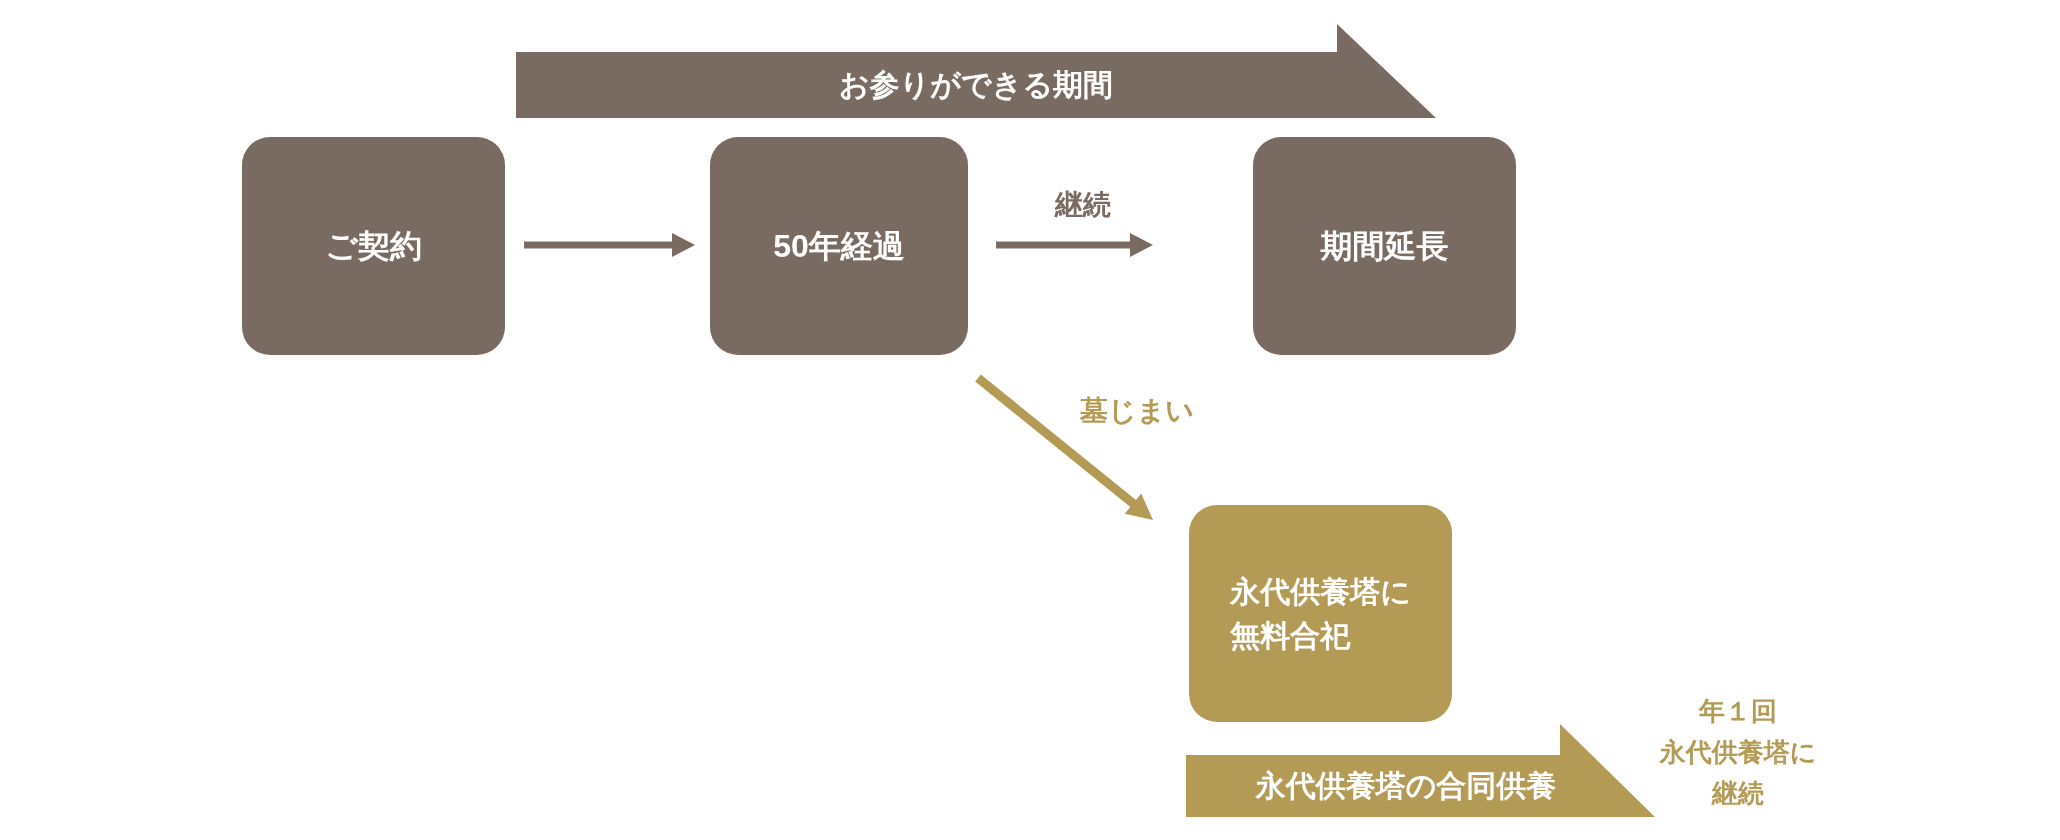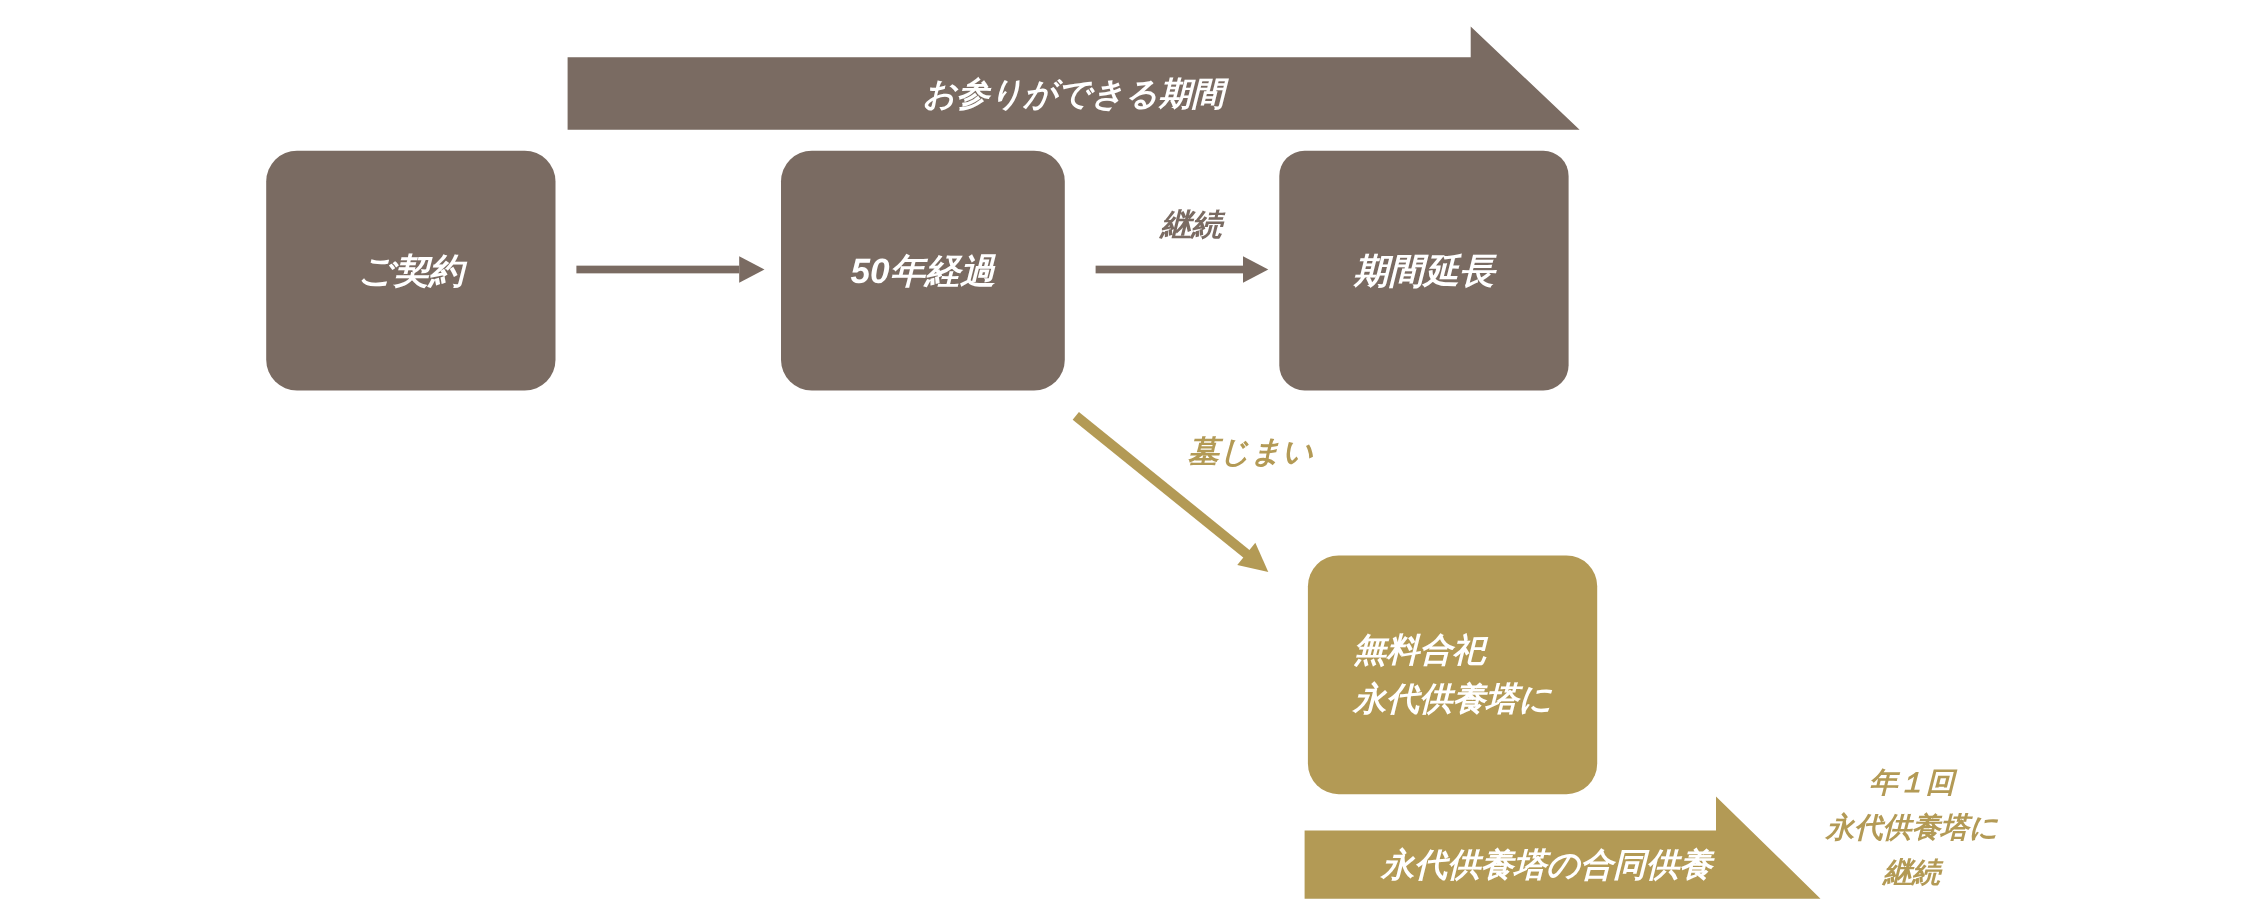--- a/index.html
+++ b/index.html
@@ -4,33 +4,33 @@
 <style>
   :root{
     --brown:#7a6b62;
     --gold:#b39a55;
     --text-on-fill:#ffffff;
     --background:#ffffff;
   }
   html,body{margin:0;padding:0;background:var(--background);}
   body{font-family:"Liberation Sans","DejaVu Sans",sans-serif;}
   .canvas{
-    position:relative;width:2060px;height:840px;background:var(--background);overflow:hidden;font-style:italic;
+    position:relative;width:2060px;height:840px;background:var(--background);overflow:hidden;
   }
   .shapes{position:absolute;left:0;top:0;width:2060px;height:840px;}
   .node{
     position:absolute;border-radius:28px;display:flex;align-items:center;justify-content:center;
     color:var(--text-on-fill);font-weight:700;
   }
   .node.brown{background:var(--brown);}
   .node.gold{background:var(--gold);}
   .node-label{font-size:32px;line-height:44px;}
   #node-contract{left:242px;top:137px;width:263px;height:218px;}
   #node-elapsed{left:710px;top:137px;width:258px;height:218px;}
-  #node-extension{left:1163px;top:137px;width:263px;height:218px;border-radius:23px;}
+  #node-extension{left:1253px;top:137px;width:263px;height:218px;}
   #node-enshrinement{left:1189px;top:505px;width:263px;height:217px;}
   #node-enshrinement .node-label{font-size:30px;}
   .banner-label{
     position:absolute;display:flex;align-items:center;justify-content:center;
     color:var(--text-on-fill);font-weight:700;font-size:30px;text-align:center;
   }
   #top-banner-label{left:516px;top:52px;width:920px;height:66px;}
   #bottom-banner-label{left:1186px;top:755px;width:356px;height:62px;padding-left:42px;}
   .edge-label{
     position:absolute;display:flex;align-items:center;justify-content:center;
@@ -87,22 +87,22 @@
   <div class="node brown" id="node-extension">
     <span class="node-label">期間延長</span>
   </div>
 
   <div class="edge-label" id="continue-label">継続</div>
 
   <div class="edge-label" id="grave-closing-label">墓じまい</div>
 
   <div class="node gold" id="node-enshrinement">
     <span class="node-label">
+      <span style="display:block">永代供養塔に</span>
       <span style="display:block">無料合祀</span>
-      <span style="display:block">永代供養塔に</span>
     </span>
   </div>
 
   <div class="banner-label" id="bottom-banner-label">永代供養塔の合同供養</div>
 
   <div class="side-note">
     <span style="display:block">年１回</span>
     <span style="display:block">永代供養塔に</span>
     <span style="display:block">継続</span>
   </div>

